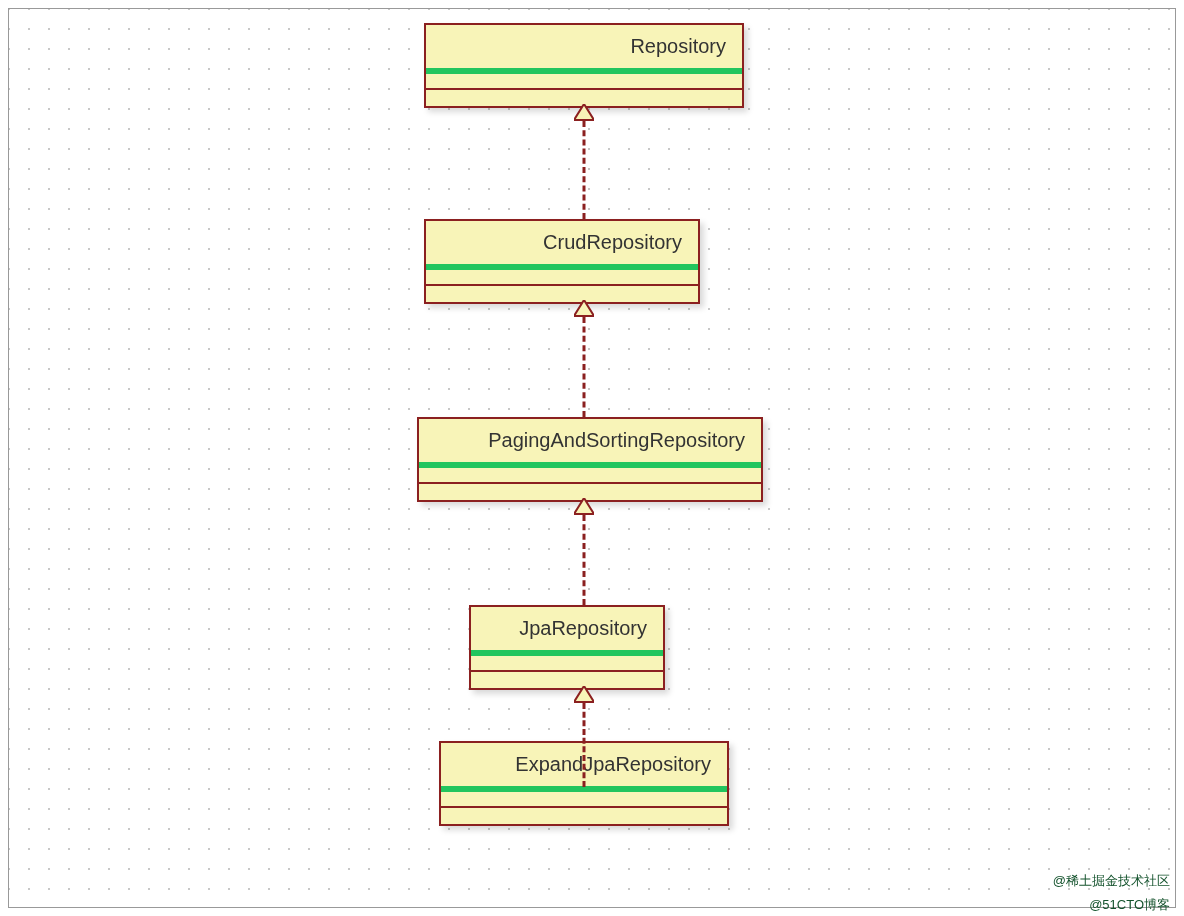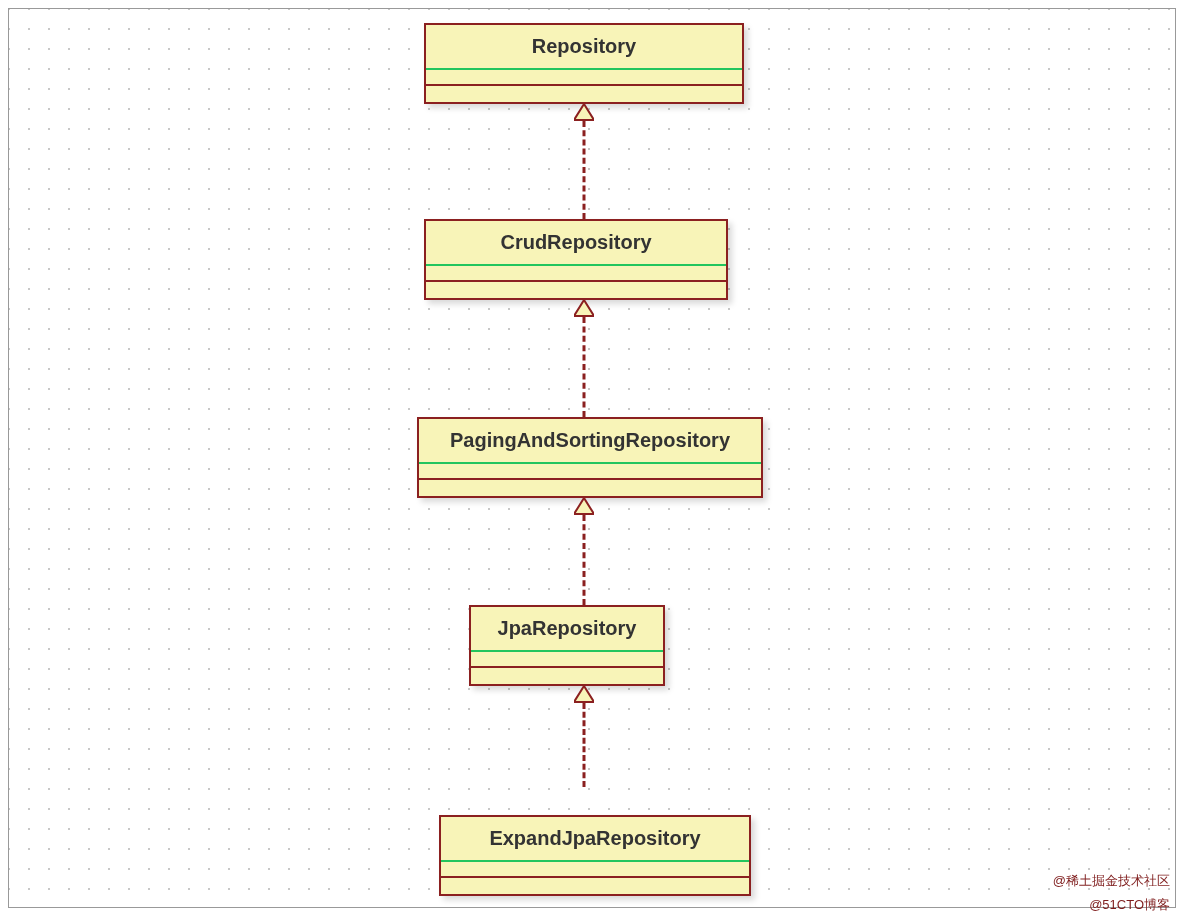--- a/index.html
+++ b/index.html
@@ -26,26 +26,26 @@
       background-position: 10px 10px;
       background-color: #fff;
     }
     .uml-class {
       position: absolute;
       background: #f8f4b8;
       border: 2px solid #8b2020;
       box-shadow: 4px 4px 6px rgba(0,0,0,0.15);
     }
     .uml-title {
-      font-weight: bold;
+      font-weight: normal;
       font-size: 20px;
       color: #333;
-      text-align: center;
+      text-align: right;
       padding: 10px 16px;
-      border-bottom: 2px solid #22c55e;
+      border-bottom: 6px solid #22c55e;
     }
     .uml-compartment {
       height: 16px;
       border-bottom: 2px solid #8b2020;
     }
     .uml-compartment:last-child {
       border-bottom: none;
     }
     .arrow {
       position: absolute;
@@ -67,56 +67,56 @@
       transform: translateX(-50%);
     }
     .arrow-head svg {
       position: absolute;
       top: -1px;
       left: -10px;
     }
     .watermark {
       position: absolute;
       font-size: 13px;
-      color: #7f1d1d;
+      color: #14532d;
       right: 14px;
     }
     .watermark-1 { bottom: 26px; }
     .watermark-2 { bottom: 2px; }
   </style>
 </head>
 <body>
 
 <div class="canvas">
 
   <div class="uml-class" style="left:415px; top:14px; width:320px;">
     <div class="uml-title">Repository</div>
     <div class="uml-compartment"></div>
     <div class="uml-compartment"></div>
   </div>
 
-  <div class="uml-class" style="left:415px; top:210px; width:304px;">
+  <div class="uml-class" style="left:415px; top:210px; width:276px;">
     <div class="uml-title">CrudRepository</div>
     <div class="uml-compartment"></div>
     <div class="uml-compartment"></div>
   </div>
 
   <div class="uml-class" style="left:408px; top:408px; width:346px;">
     <div class="uml-title">PagingAndSortingRepository</div>
     <div class="uml-compartment"></div>
     <div class="uml-compartment"></div>
   </div>
 
   <div class="uml-class" style="left:460px; top:596px; width:196px;">
     <div class="uml-title">JpaRepository</div>
     <div class="uml-compartment"></div>
     <div class="uml-compartment"></div>
   </div>
 
-  <div class="uml-class" style="left:430px; top:806px; width:312px;">
+  <div class="uml-class" style="left:430px; top:732px; width:290px;">
     <div class="uml-title">ExpandJpaRepository</div>
     <div class="uml-compartment"></div>
     <div class="uml-compartment"></div>
   </div>
 
   <div class="arrow" style="left:575px; top:96px; height:114px; width:20px;">
     <div class="arrow-head">
       <svg width="20" height="18">
           <polygon points="10,0 0,16 20,16" fill="#f8f4b8" stroke="#8b2020" stroke-width="2"></polygon>
         </svg>

